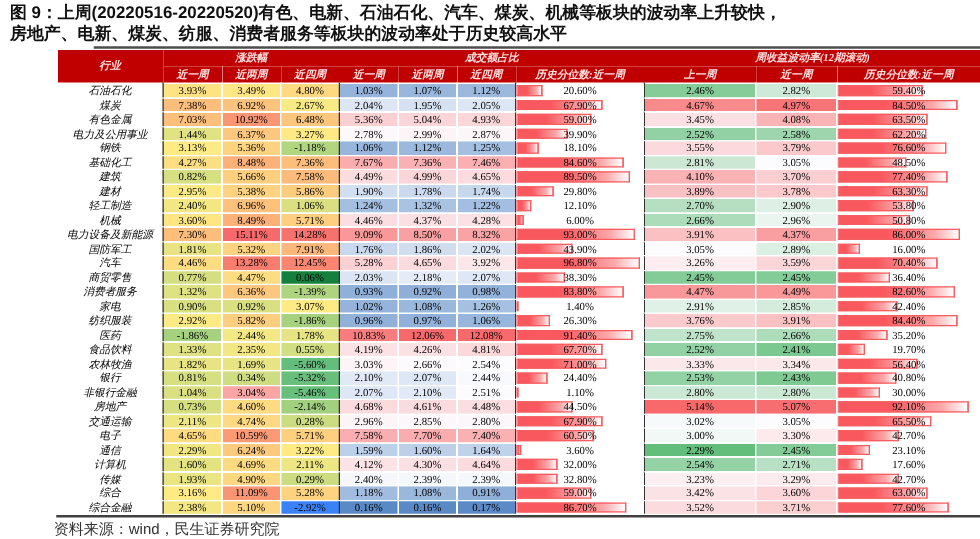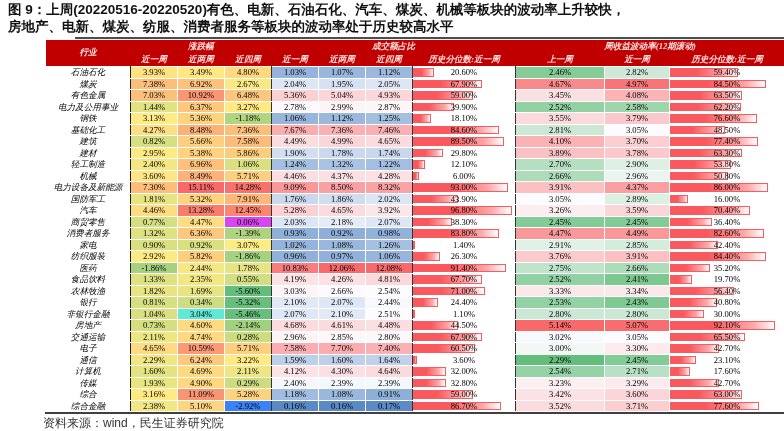--- a/index.html
+++ b/index.html
@@ -236,21 +236,21 @@
             <td class="darkr" style="background: rgb(251, 230, 233);">3.92%</td>
             <td class="pct darkr"><div class="bar" style="width: 96.8%;"></div><span>96.80%</span></td>
             <td style="background: rgb(252, 237, 240);">3.26%</td>
             <td style="background: rgb(251, 214, 217);">3.59%</td>
             <td class="pct"><div class="bar" style="width: 70.4%;"></div><span>70.40%</span></td>
           </tr>
           <tr>
             <td class="ind">商贸零售</td>
             <td style="background: rgb(213, 223, 130);">0.77%</td>
             <td style="background: rgb(254, 220, 129);">4.47%</td>
-            <td class="darkr" style="background: #d946ef; text-align: center;">0.06%</td>
+            <td class="darkr" style="background: #15803d; text-align: center;">0.06%</td>
             <td style="background: rgb(219, 229, 244);">2.03%</td>
             <td style="background: rgb(230, 236, 247);">2.18%</td>
             <td class="darkr" style="background: rgb(222, 231, 245);">2.07%</td>
             <td class="pct darkr"><div class="bar" style="width: 38.3%;"></div><span>38.30%</span></td>
             <td style="background: rgb(131, 203, 151);">2.45%</td>
             <td style="background: rgb(131, 203, 151);">2.45%</td>
             <td class="pct"><div class="bar" style="width: 36.4%;"></div><span>36.40%</span></td>
           </tr>
           <tr>
             <td class="ind">消费者服务</td>
@@ -339,21 +339,21 @@
             <td style="background: rgb(222, 231, 245);">2.07%</td>
             <td class="darkr" style="background: rgb(248, 249, 254);">2.44%</td>
             <td class="pct darkr"><div class="bar" style="width: 24.4%;"></div><span>24.40%</span></td>
             <td style="background: rgb(147, 210, 165);">2.53%</td>
             <td style="background: rgb(127, 201, 147);">2.43%</td>
             <td class="pct"><div class="bar" style="width: 40.8%;"></div><span>40.80%</span></td>
           </tr>
           <tr>
             <td class="ind">非银行金融</td>
             <td style="background: rgb(218, 224, 130);">1.04%</td>
-            <td style="background: #5eead4; margin-left: 36px;">3.04%</td>
+            <td style="background: #fca5a5; margin-left: 36px;">3.04%</td>
             <td class="darkr" style="background: rgb(102, 191, 123);">-5.46%</td>
             <td style="background: rgb(222, 231, 245);">2.07%</td>
             <td style="background: rgb(224, 233, 245);">2.10%</td>
             <td class="darkr" style="background: rgb(252, 252, 255);">2.51%</td>
             <td class="pct darkr"><div class="bar" style="width: 1.1%;"></div><span>1.10%</span></td>
             <td style="background: rgb(202, 232, 212);">2.80%</td>
             <td style="background: rgb(202, 232, 212);">2.80%</td>
             <td class="pct"><div class="bar" style="width: 30%;"></div><span>30.00%</span></td>
           </tr>
           <tr>

